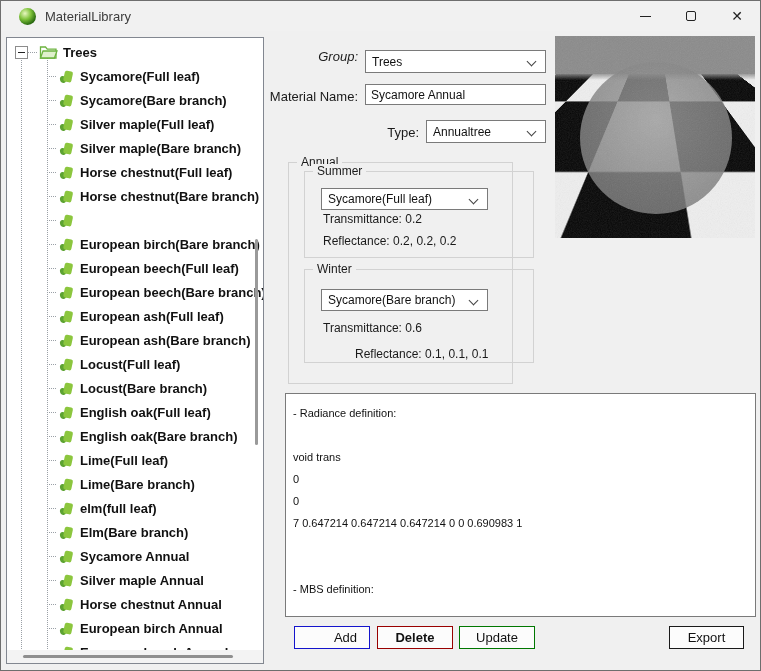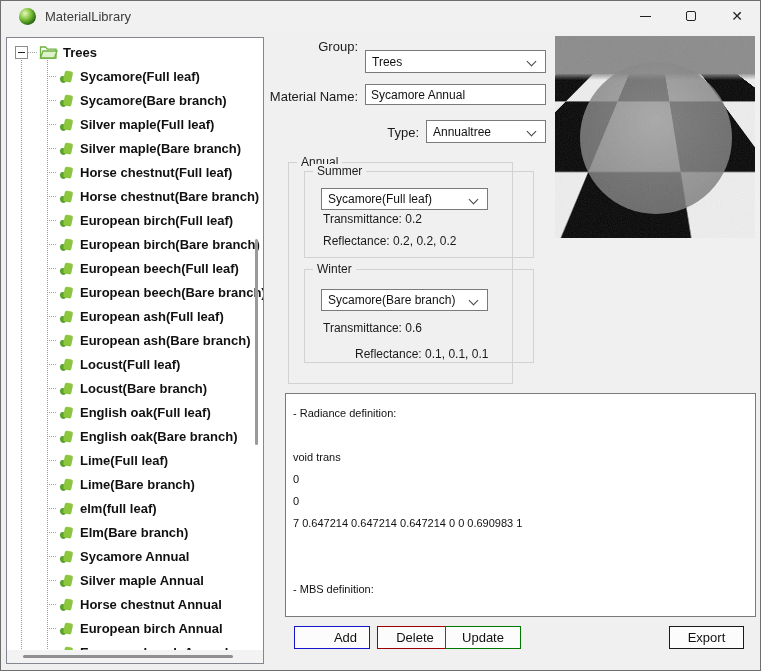--- a/index.html
+++ b/index.html
@@ -36,21 +36,21 @@
               position:relative; margin-right:0; }
   .expander::after { content:""; position:absolute; left:2px; right:2px; top:5px; height:1px; background:#222; }
   .tlabel { font-size:13px; font-weight:bold; color:#111; margin-left:5px; }
   .leaf, .folder { flex:none; margin-left:1px; }
   .tree-vthumb { position:absolute; left:248px; top:201px; width:3px; height:206px; background:#9a9a9a; border-radius:2px; }
   .tree-hscroll { position:absolute; left:0; right:0; bottom:0; height:13px; background:#f3f3f3; }
   .tree-hthumb { position:absolute; left:16px; top:5px; width:210px; height:3px; background:#8f8f8f; border-radius:2px; }
 
   
   .flabel { position:absolute; font-size:13px; color:#1a1a1a; text-align:right; }
-  .lbl-group { left:265px; top:38px; width:92px; }
+  .lbl-group { left:265px; top:48px; width:92px;font-style:italic; }
   .lbl-matname { left:264px; top:88px; width:93px; }
   .lbl-type { left:330px; top:124px; width:88px; }
   .combo { position:absolute; background:#fff; border:1px solid #7a7a7a; height:23px;
            display:flex; align-items:center; padding-left:6px; font-size:12px; color:#111; }
   .combo .chev { position:absolute; right:10px; top:7px; width:7px; height:7px;
                  border-right:1.4px solid #444; border-bottom:1.4px solid #444; transform:rotate(45deg); }
   .combo-group { left:364px; top:49px; width:181px; }
   .combo-type  { left:425px; top:119px; width:120px; }
   .combo-summer { left:320px; top:187px; width:167px; height:22px; }
   .combo-winter { left:320px; top:288px; width:167px; height:22px; }
@@ -82,21 +82,21 @@
 
   
   .deftext { position:absolute; left:284px; top:392px; width:471px; height:224px;
              background:#fff; border:1px solid #7a7a7a; padding:8px 7px;
              font-size:11px; line-height:22px; color:#111; white-space:pre-wrap;
              overflow:hidden; font-family:"Liberation Sans",sans-serif; }
 
   
   .btn { position:absolute; top:625px; height:23px; width:76px; background:#fcfcfc;
          border:1px solid #333; font-size:13px; color:#111; text-align:center; line-height:21px; }
-  .btn-add { left:293px;padding-left:27px; } .btn-delete { left:376px; } .btn-update { left:444px; } .btn-export { left:668px; width:75px; }
+  .btn-add { left:293px;padding-left:27px; } .btn-delete { left:376px; } .btn-update { left:458px; } .btn-export { left:668px; width:75px; }
 </style>
 </head>
 <body>
 
 <div class="window">
 
   <div class="titlebar">
     <span class="app-icon"></span>
     <span class="app-title">MaterialLibrary</span>
     <div class="winctl ctl-min">
@@ -177,21 +177,20 @@
     </svg>
     <span class="tlabel">Horse chestnut(Bare branch)</span>
   </div>
 
   <div class="trow child">
     <span class="stub"></span>
     <svg class="leaf" width="17" height="17" viewBox="0 0 17 17">
       <ellipse cx="5" cy="11.5" rx="3" ry="3.6" transform="rotate(-14 5 11.5)" fill="#5da332"></ellipse>
       <rect x="6" y="3" width="8.2" height="11" rx="2" transform="rotate(12 10 8.5)" fill="#8cc63e"></rect>
     </svg>
-    <span class="tlabel">European birch(Full leaf)</span>
   </div>
 
   <div class="trow child">
     <span class="stub"></span>
     <svg class="leaf" width="17" height="17" viewBox="0 0 17 17">
       <ellipse cx="5" cy="11.5" rx="3" ry="3.6" transform="rotate(-14 5 11.5)" fill="#5da332"></ellipse>
       <rect x="6" y="3" width="8.2" height="11" rx="2" transform="rotate(12 10 8.5)" fill="#8cc63e"></rect>
     </svg>
     <span class="tlabel">European birch(Bare branch)</span>
   </div>
@@ -412,17 +411,17 @@
 0
 0
 7 0.647214 0.647214 0.647214 0 0 0.690983 1
 
 
 - MBS definition:
 
 AnnualTree Summer 828 TransTree 0.200000 0.200000 0.200000 0.447214 829 TransTree 0.100000 0.100000 0.100000 0.774597</div>
 
   <button class="btn btn-add" style="border-color: rgb(20, 20, 204);">Add</button>
-  <button class="btn btn-delete" style="border-color: rgb(153, 0, 0);">Delete</button>
+  <button class="btn btn-delete" style="border-color: rgb(153, 0, 0); font-weight: bold;">Delete</button>
   <button class="btn btn-update" style="border-color: rgb(0, 119, 0);">Update</button>
   <button class="btn btn-export" style="border-color: rgb(26, 26, 26);">Export</button>
 
 </div>
 
 </body></html>

